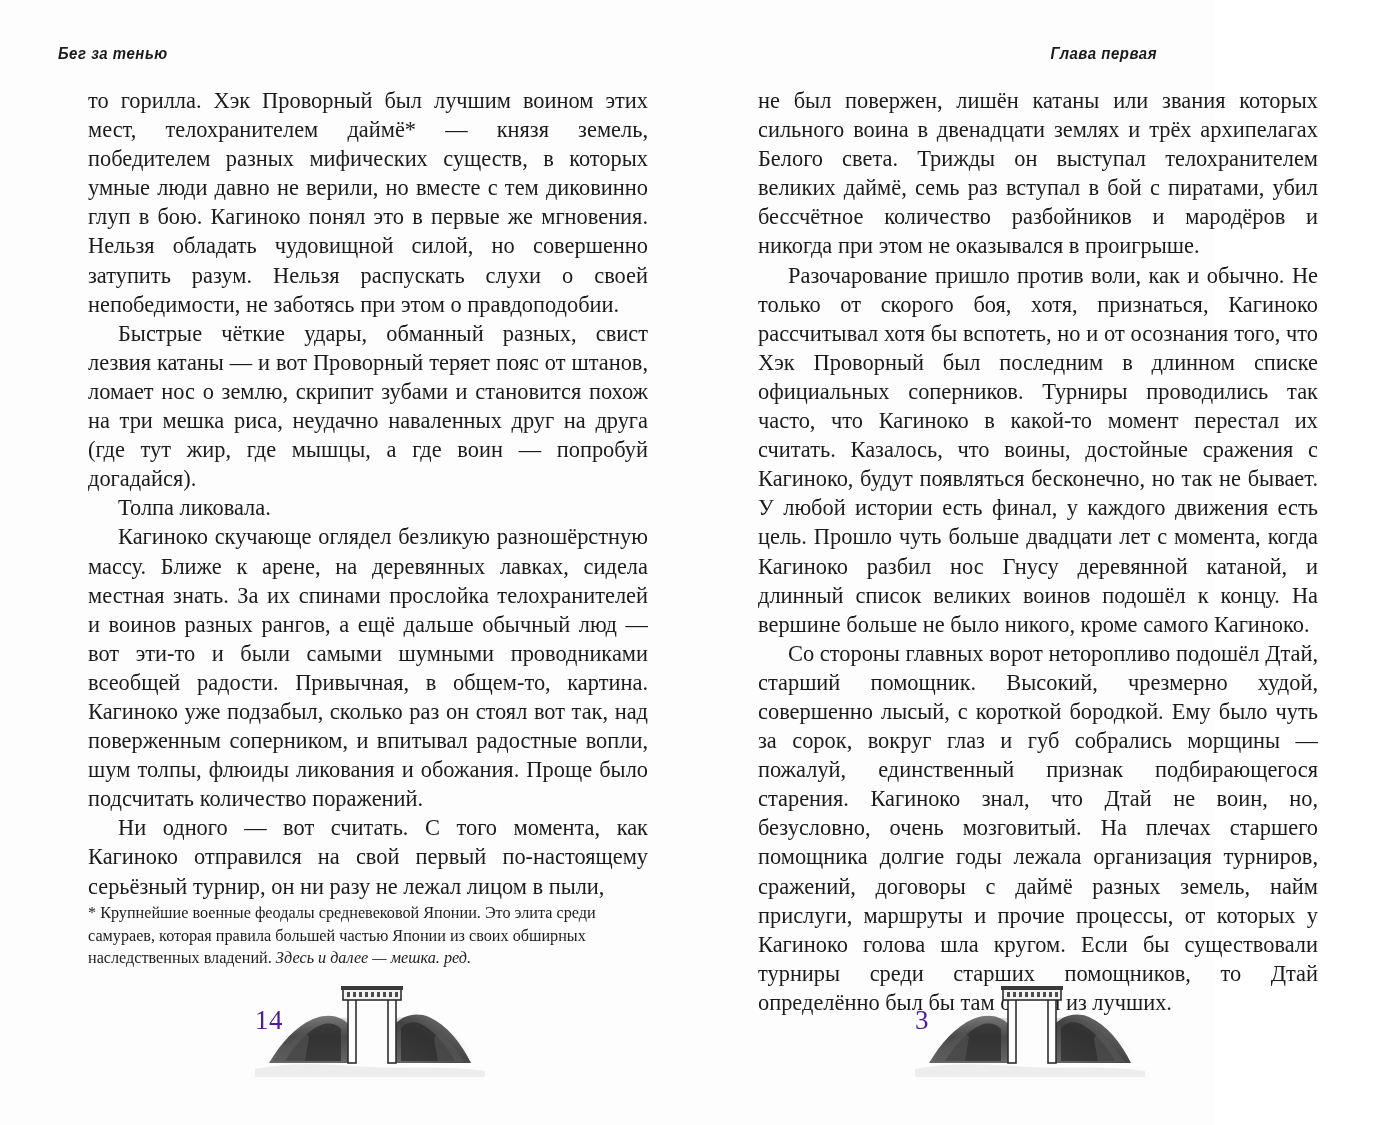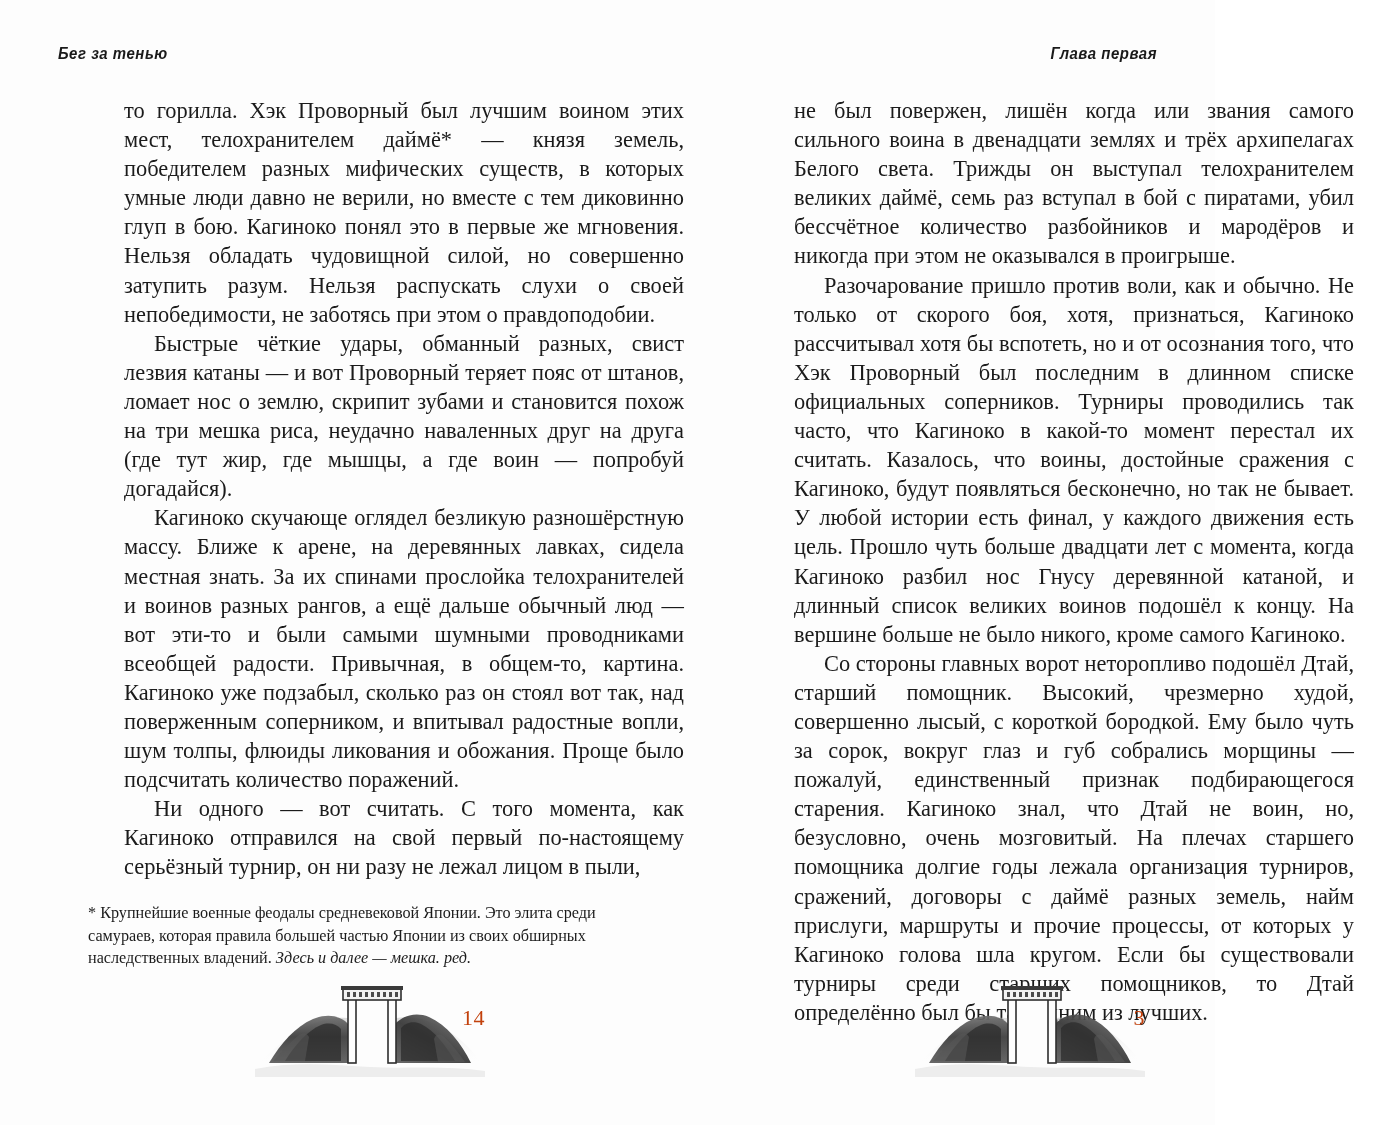--- a/index.html
+++ b/index.html
@@ -34,23 +34,22 @@
     color: #1a1a1a;
     transform: scaleX(0.88);
     white-space: nowrap;
   }
   .runhead-left  { left: 58px;  transform-origin: left center; }
   .runhead-right { right: 58px; transform-origin: right center; }
 
   
   .page {
     position: absolute;
-    top: 96px;
+    top: 86px;
     width: 560px;
-    margin-left: 36px;
   }
   .page-left  { left: 88px; }
   .page-right { left: 758px; }
 
   .body-text {
     font-size: 22.4px;
     line-height: 29.1px;
     text-align: justify;
     text-justify: inter-word;
     -webkit-hyphens: none;
@@ -87,51 +86,52 @@
   .folio-left  { left: 255px; }
   .folio-right { left: 915px; }
 
   .folio svg { display: block; width: 230px; height: 112px; }
 
   .folio-num {
     position: absolute;
     left: 0;
     right: 0;
     top: 42px;
-    text-align: right;
-    font-size: 22px;
+    text-align: left;
+    font-size: 27px;
     line-height: 1;
-    color: #c2410c;
+    color: #4c1d95;
     letter-spacing: 0.5px;
   }
 </style>
 </head>
 <body>
 
 <div class="spread">
 
   <div class="runhead runhead-left">Бег за тенью</div>
   <div class="runhead runhead-right">Глава первая</div>
 
   <div class="page page-left">
     <div class="body-text">
       <p class="noindent">то горилла. Хэк Проворный был лучшим воином этих мест, телохранителем даймё* — князя земель, победителем разных мифических существ, в которых умные люди давно не верили, но вместе с тем диковинно глуп в бою. Кагиноко понял это в первые же мгновения. Нельзя обладать чудовищной силой, но совершенно затупить разум. Нельзя распускать слухи о своей непобедимости, не заботясь при этом о правдоподобии.</p>
       <p>Быстрые чёткие удары, обманный разных, свист лезвия катаны — и вот Проворный теряет пояс от штанов, ломает нос о землю, скрипит зубами и становится похож на три мешка риса, неудачно наваленных друг на друга (где тут жир, где мышцы, а где воин — попробуй догадайся).</p>
+      <p>Толпа ликовала.</p>
       <p>Кагиноко скучающе оглядел безликую разношёрстную массу. Ближе к арене, на деревянных лавках, сидела местная знать. За их спинами прослойка телохранителей и воинов разных рангов, а ещё дальше обычный люд — вот эти-то и были самыми шумными проводниками всеобщей радости. Привычная, в общем-то, картина. Кагиноко уже подзабыл, сколько раз он стоял вот так, над поверженным соперником, и впитывал радостные вопли, шум толпы, флюиды ликования и обожания. Проще было подсчитать количество поражений.</p>
       <p>Ни одного — вот считать. С того момента, как Кагиноко отправился на свой первый по-настоящему серьёзный турнир, он ни разу не лежал лицом в пыли,</p>
     </div>
   </div>
 
   <div class="footnote">
     <p><span>* Крупнейшие военные феодалы средневековой Японии. Это элита среди самураев, которая правила большей частью Японии из своих обширных наследственных владений. </span><span class="ital">Здесь и далее — мешка. ред.</span></p>
   </div>
 
   <div class="page page-right">
     <div class="body-text">
-      <p class="noindent">не был повержен, лишён когда или звания самого сильного воина в двенадцати землях и трёх архипелагах Белого света. Трижды он выступал телохранителем великих даймё, семь раз вступал в бой с пиратами, убил бессчётное количество разбойников и мародёров и никогда при этом не оказывался в проигрыше.</p>
+      <p class="noindent">не был повержен, лишён катаны или звания которых сильного воина в двенадцати землях и трёх архипелагах Белого света. Трижды он выступал телохранителем великих даймё, семь раз вступал в бой с пиратами, убил бессчётное количество разбойников и мародёров и никогда при этом не оказывался в проигрыше.</p>
       <p>Разочарование пришло против воли, как и обычно. Не только от скорого боя, хотя, признаться, Кагиноко рассчитывал хотя бы вспотеть, но и от осознания того, что Хэк Проворный был последним в длинном списке официальных соперников. Турниры проводились так часто, что Кагиноко в какой-то момент перестал их считать. Казалось, что воины, достойные сражения с Кагиноко, будут появляться бесконечно, но так не бывает. У любой истории есть финал, у каждого движения есть цель. Прошло чуть больше двадцати лет с момента, когда Кагиноко разбил нос Гнусу деревянной катаной, и длинный список великих воинов подошёл к концу. На вершине больше не было никого, кроме самого Кагиноко.</p>
       <p>Со стороны главных ворот неторопливо подошёл Дтай, старший помощник. Высокий, чрезмерно худой, совершенно лысый, с короткой бородкой. Ему было чуть за сорок, вокруг глаз и губ собрались морщины — пожалуй, единственный признак подбирающегося старения. Кагиноко знал, что Дтай не воин, но, безусловно, очень мозговитый. На плечах старшего помощника долгие годы лежала организация турниров, сражений, договоры с даймё разных земель, найм прислуги, маршруты и прочие процессы, от которых у Кагиноко голова шла кругом. Если бы существовали турниры среди старших помощников, то Дтай определённо был бы там одним из лучших.</p>
     </div>
   </div>
 
   <div class="folio folio-left">
     <svg viewBox="0 0 230 112" xmlns="http://www.w3.org/2000/svg">
       <defs>
         <linearGradient id="rockL" x1="0" y1="0" x2="0" y2="1">
           <stop offset="0%" stop-color="#6e6e6e"></stop>

